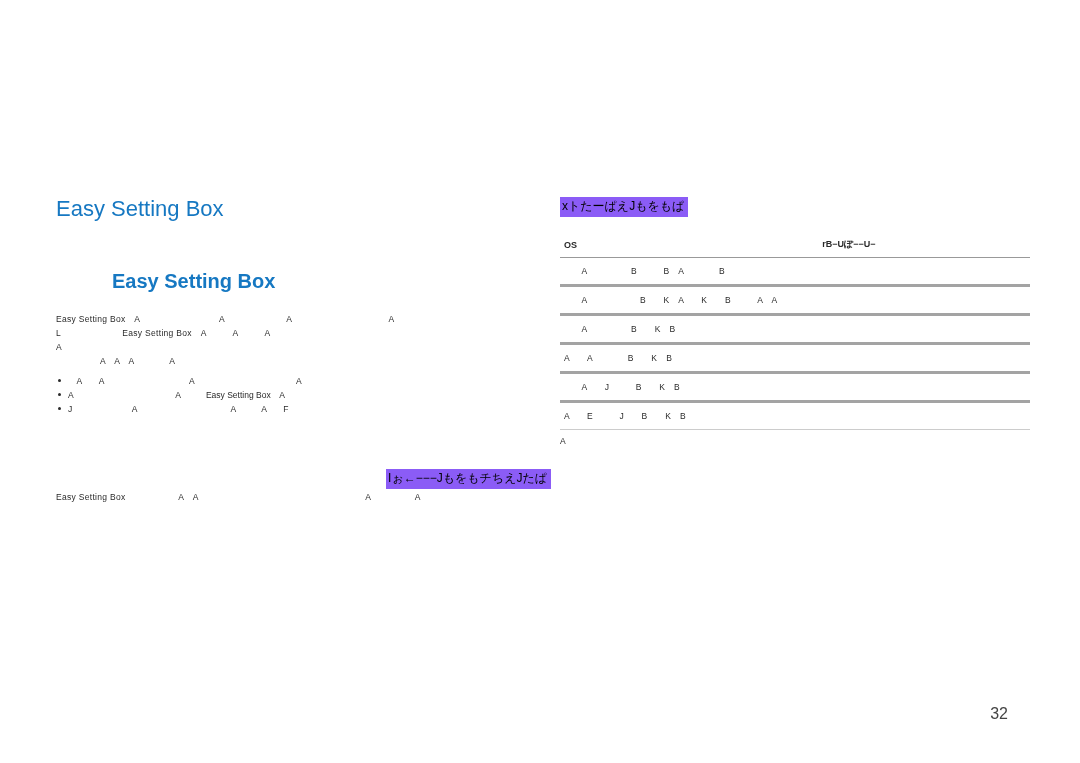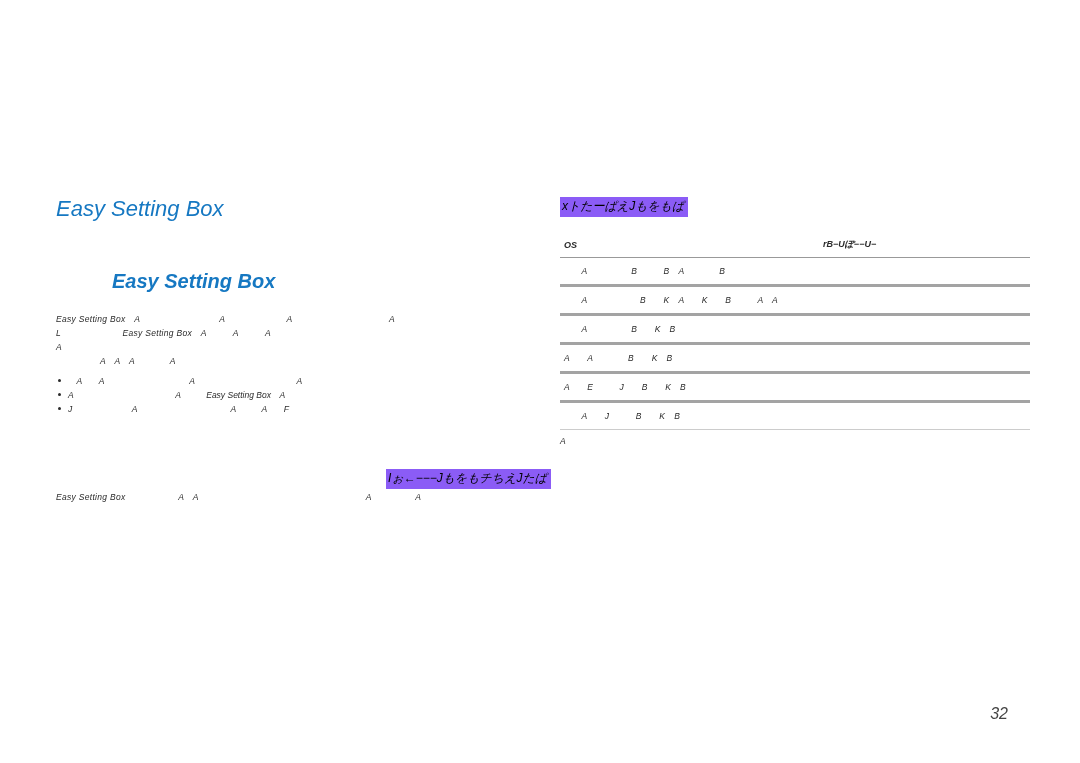--- a/index.html
+++ b/index.html
@@ -1,17 +1,17 @@
 <!DOCTYPE html>
 <html><head>
 <meta charset="utf-8">
 <style>
   * { margin: 0; padding: 0; box-sizing: border-box; }
   html, body { width: 1080px; height: 763px; background: #fff; font-family: Arial, Helvetica, sans-serif; color: #000; }
-  .page { position: relative; width: 1080px; height: 763px; padding: 60px 0 0 0; font-style: italic; }
+  .page { position: relative; width: 1080px; height: 763px; padding: 60px 0 0 0; }
   .leftcol { position: absolute; left: 56px; width: 495px; }
   .rightcol { position: absolute; left: 560px; width: 470px; }
   .title { color: #1678c2; font-size: 22px; font-weight: 400; top: 196px; }
   .logo { color: #1678c2; font-size: 20px; font-weight: 700; top: 270px; left: 112px; }
   .body-text { font-size: 8.5px; line-height: 14px; color: #2a2a2a; letter-spacing: 0.3px; white-space: pre; }
   .bullet-list { margin-top: 6px; }
   .bullet { font-size: 8.5px; line-height: 14px; color: #2a2a2a; padding-left: 12px; position: relative; white-space: pre; }
   .bullet::before { content: ""; position: absolute; left: 2px; top: 5px; width: 3px; height: 3px; background: #2a2a2a; border-radius: 50%; }
   .hl { background: #8b5cf6; display: inline-block; padding: 1px 4px 2px 2px; color: #000; font-size: 12px; font-weight: 400; }
   .table { width: 100%; border-collapse: collapse; font-size: 8.5px; color: #2a2a2a; margin-top: 10px; }
@@ -73,25 +73,25 @@
         </tr>
         <tr>
           <td><span class="body-text">　　A　　　　　B　　K　B</span></td>
           <td><span class="body-text"></span></td>
         </tr>
         <tr>
           <td><span class="body-text">A　　A　　　　B　　K　B</span></td>
           <td><span class="body-text"></span></td>
         </tr>
         <tr>
-          <td><span class="body-text">A　　E　　　J　　B　　K　B</span></td>
+          <td><span class="body-text">　　A　　J　　　B　　K　B</span></td>
           <td><span class="body-text"></span></td>
         </tr>
         <tr>
-          <td><span class="body-text">　　A　　J　　　B　　K　B</span></td>
+          <td><span class="body-text">A　　E　　　J　　B　　K　B</span></td>
           <td><span class="body-text"></span></td>
         </tr>
       </tbody>
     </table>
     <div class="body-text" style="margin-top:4px;">A　　</div>
   </div>
 
   <div class="pagenum">32</div>
 </div>
 

